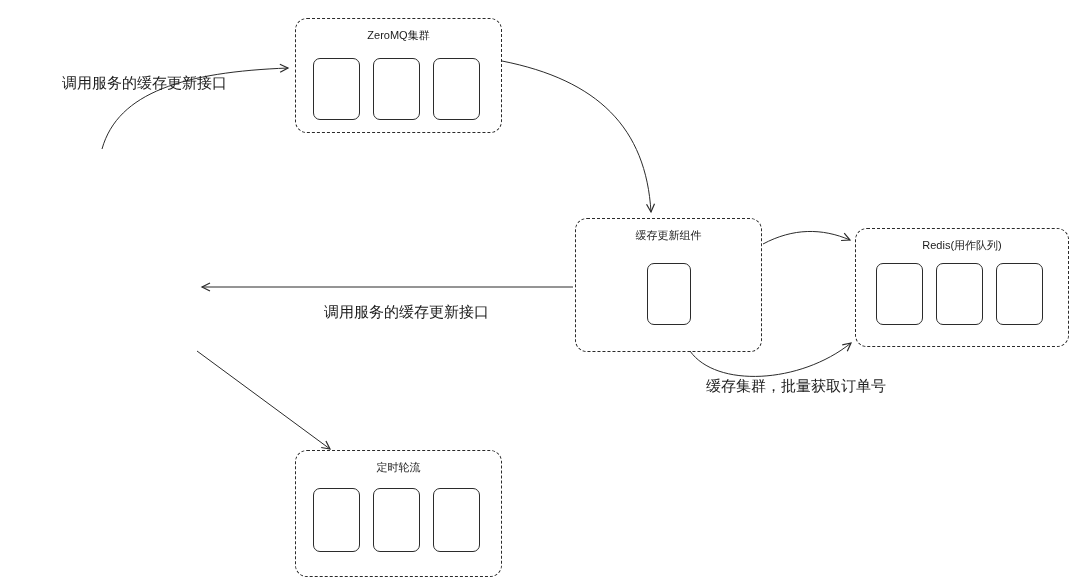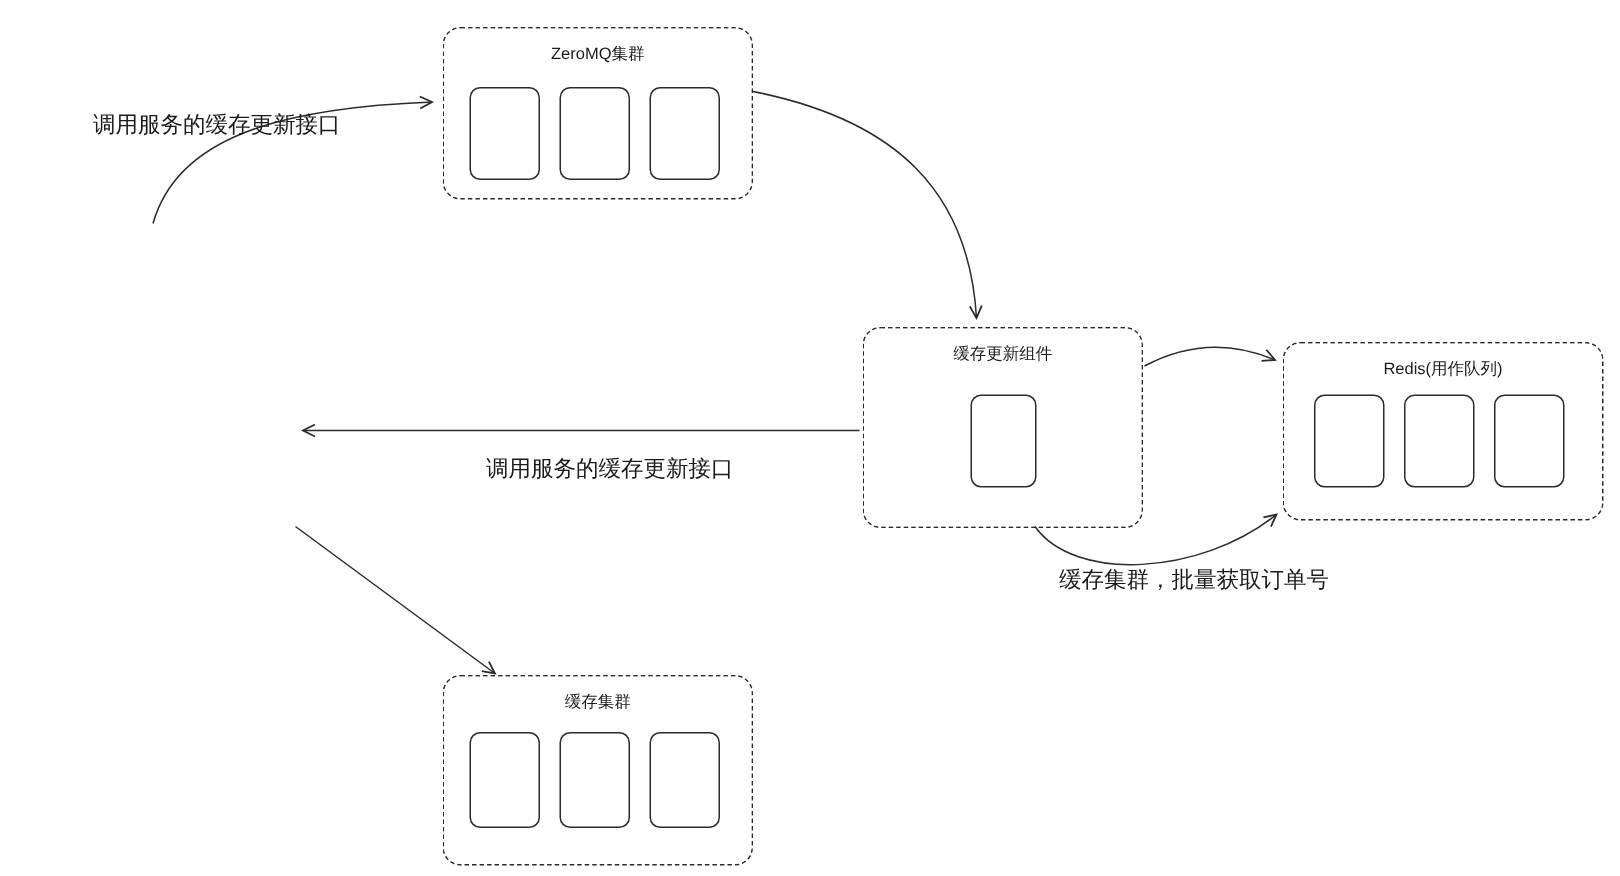--- a/index.html
+++ b/index.html
@@ -46,21 +46,21 @@
     <span class="unit" style="left:80px; top:34px; width:45px; height:60px;"></span>
     <span class="unit" style="left:140px; top:34px; width:45px; height:60px;"></span>
   </div>
 
   <div class="node" style="left:575px; top:218px; width:185px; height:132px;">
     <div class="node-title">缓存更新组件</div>
     <span class="unit" style="left:71px; top:44px; width:42px; height:60px;"></span>
   </div>
 
   <div class="node" style="left:295px; top:450px; width:205px; height:125px;">
-    <div class="node-title">缓存集群</div>
+    <div class="node-title">定时轮流</div>
     <span class="unit" style="left:17px; top:37px; width:45px; height:62px;"></span>
     <span class="unit" style="left:77px; top:37px; width:45px; height:62px;"></span>
     <span class="unit" style="left:137px; top:37px; width:45px; height:62px;"></span>
   </div>
 
   <div class="edge-label" style="left:62px; top:74px;">调用服务的缓存更新接口</div>
   <div class="edge-label" style="left:324px; top:303px;text-align:center;">调用服务的缓存更新接口</div>
   <div class="edge-label" style="left:706px; top:377px;">缓存集群，批量获取订单号</div>
 
 </div>

